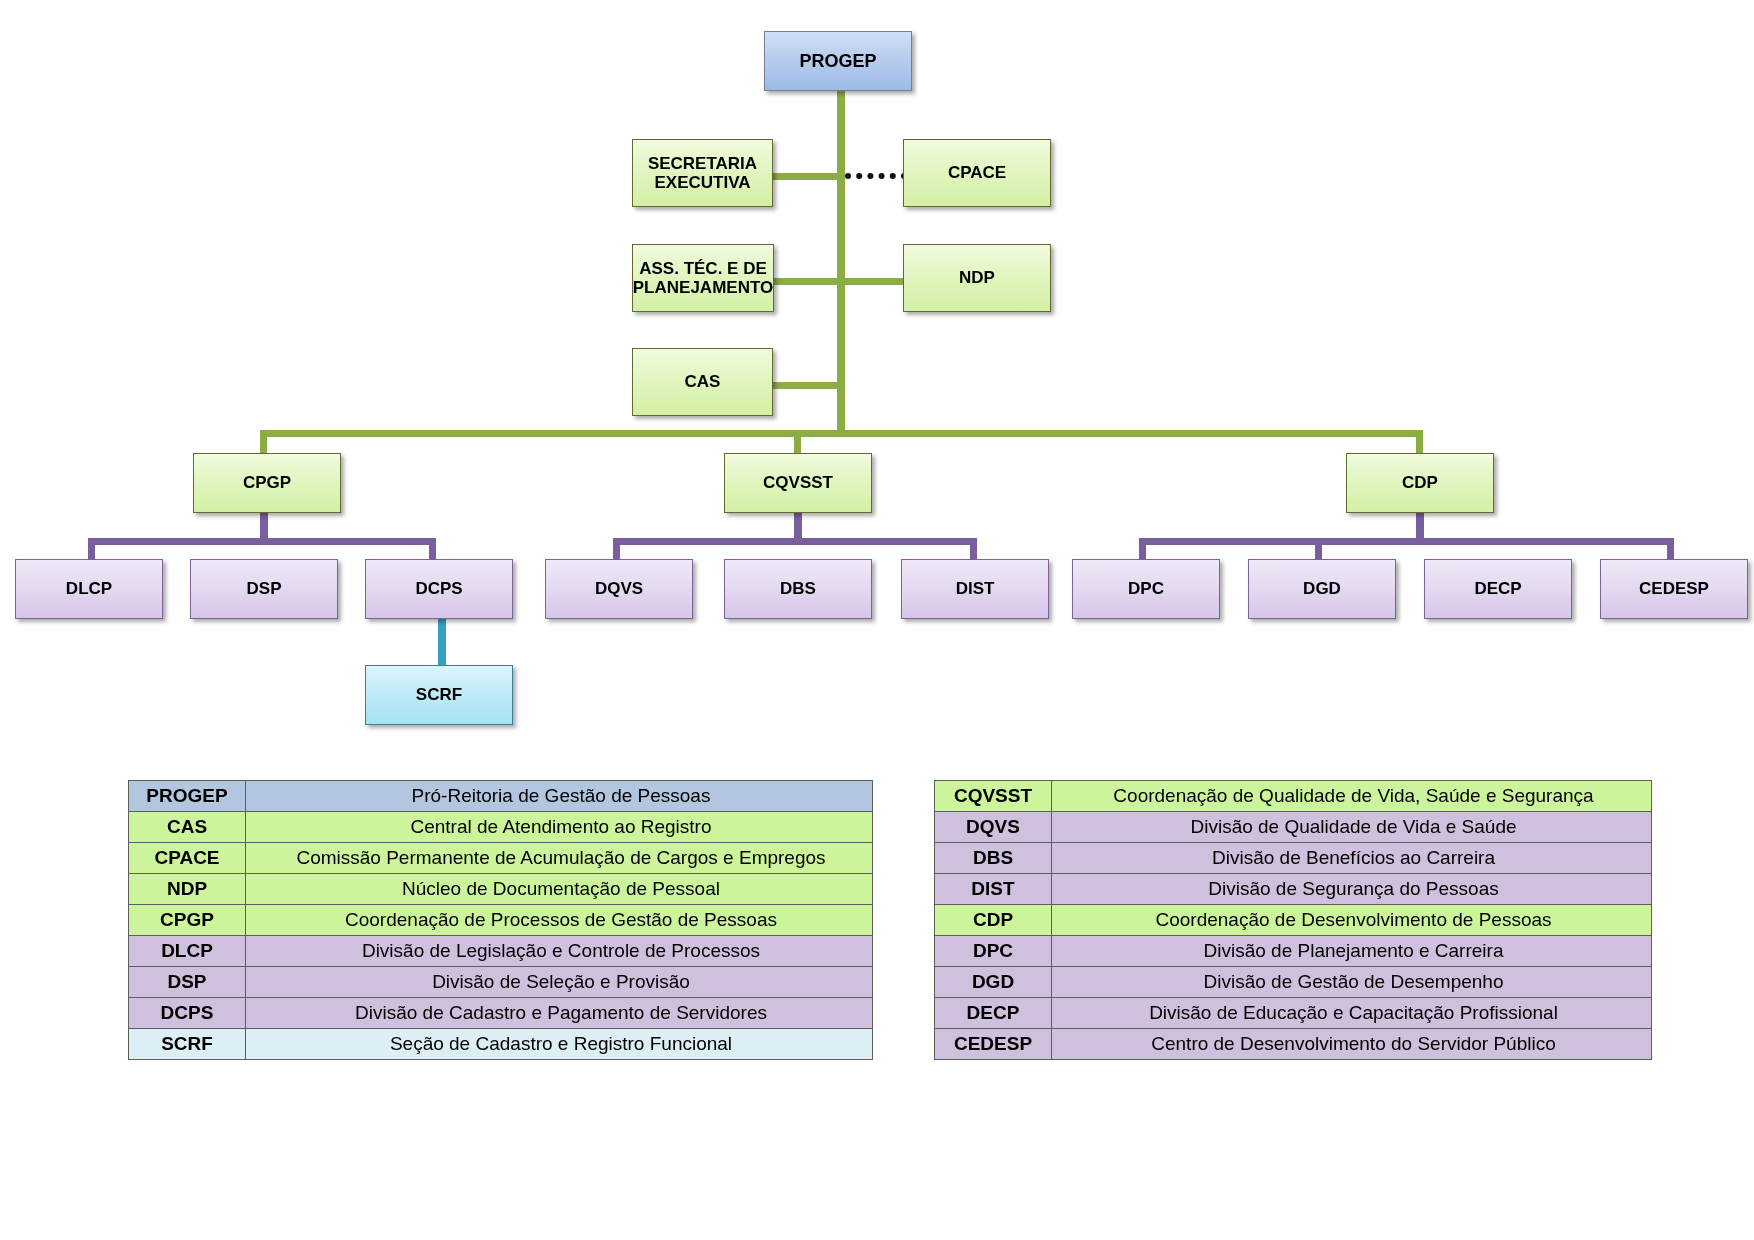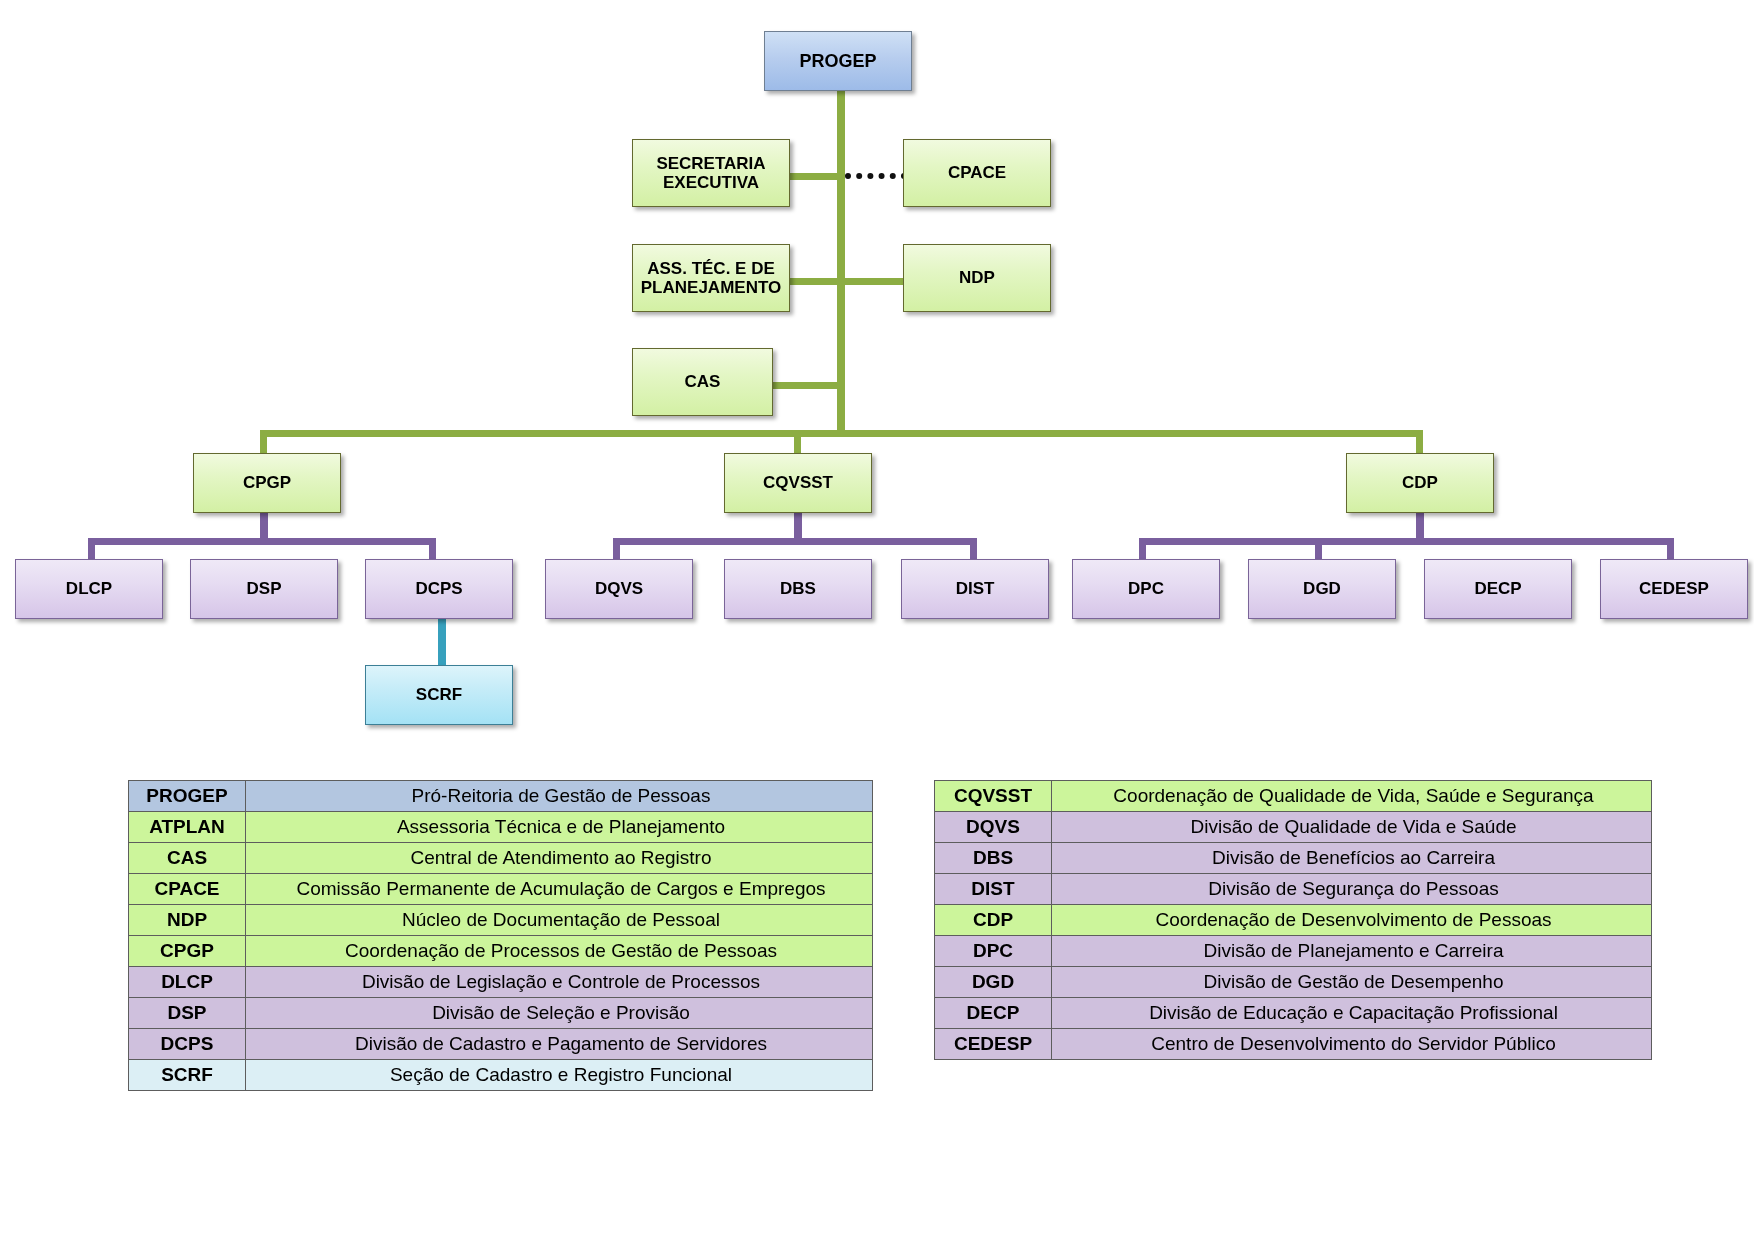--- a/index.html
+++ b/index.html
@@ -122,29 +122,29 @@
 <div class="conn conn-purple" style="left:1139px; top:538px; width:7px; height:22px;"></div>
 <div class="conn conn-purple" style="left:1315px; top:538px; width:7px; height:22px;"></div>
 <div class="conn conn-purple" style="left:1667px; top:538px; width:7px; height:22px;"></div>
 
 <div class="conn conn-cyan" style="left:438px; top:618px; width:8px; height:48px;"></div>
 
 <div class="node node-blue" style="left:764px; top:31px; width:148px; height:60px; font-size:18px;">
   <span>PROGEP</span>
 </div>
 
-<div class="node node-green" style="left:632px; top:139px; width:158px; height:68px; font-size:17px;">
+<div class="node node-green" style="left:632px; top:139px; width:141px; height:68px; font-size:17px;">
   <span>SECRETARIA EXECUTIVA</span>
 </div>
 
 <div class="node node-green" style="left:903px; top:139px; width:148px; height:68px; font-size:17px;">
   <span>CPACE</span>
 </div>
 
-<div class="node node-green" style="left:632px; top:244px; width:158px; height:68px; font-size:17px;">
+<div class="node node-green" style="left:632px; top:244px; width:142px; height:68px; font-size:17px;">
   <span>ASS. TÉC. E DE PLANEJAMENTO</span>
 </div>
 
 <div class="node node-green" style="left:903px; top:244px; width:148px; height:68px; font-size:17px;">
   <span>NDP</span>
 </div>
 
 <div class="node node-green" style="left:632px; top:348px; width:141px; height:68px; font-size:17px;">
   <span>CAS</span>
 </div>
@@ -205,24 +205,20 @@
   <span>SCRF</span>
 </div>
 
 <table class="legend" style="left:128px; top:780px; width:745px;">
   <tbody>
       <tr class="row-blue">
         <td class="k">PROGEP</td>
         <td class="v">Pró-Reitoria de Gestão de Pessoas</td>
       </tr>
       <tr class="row-green">
-        <td class="k">ATPLAN</td>
-        <td class="v">Assessoria Técnica e de Planejamento</td>
-      </tr>
-      <tr class="row-green">
         <td class="k">CAS</td>
         <td class="v">Central de Atendimento ao Registro</td>
       </tr>
       <tr class="row-green">
         <td class="k">CPACE</td>
         <td class="v">Comissão Permanente de Acumulação de Cargos e Empregos</td>
       </tr>
       <tr class="row-green">
         <td class="k">NDP</td>
         <td class="v">Núcleo de Documentação de Pessoal</td>

